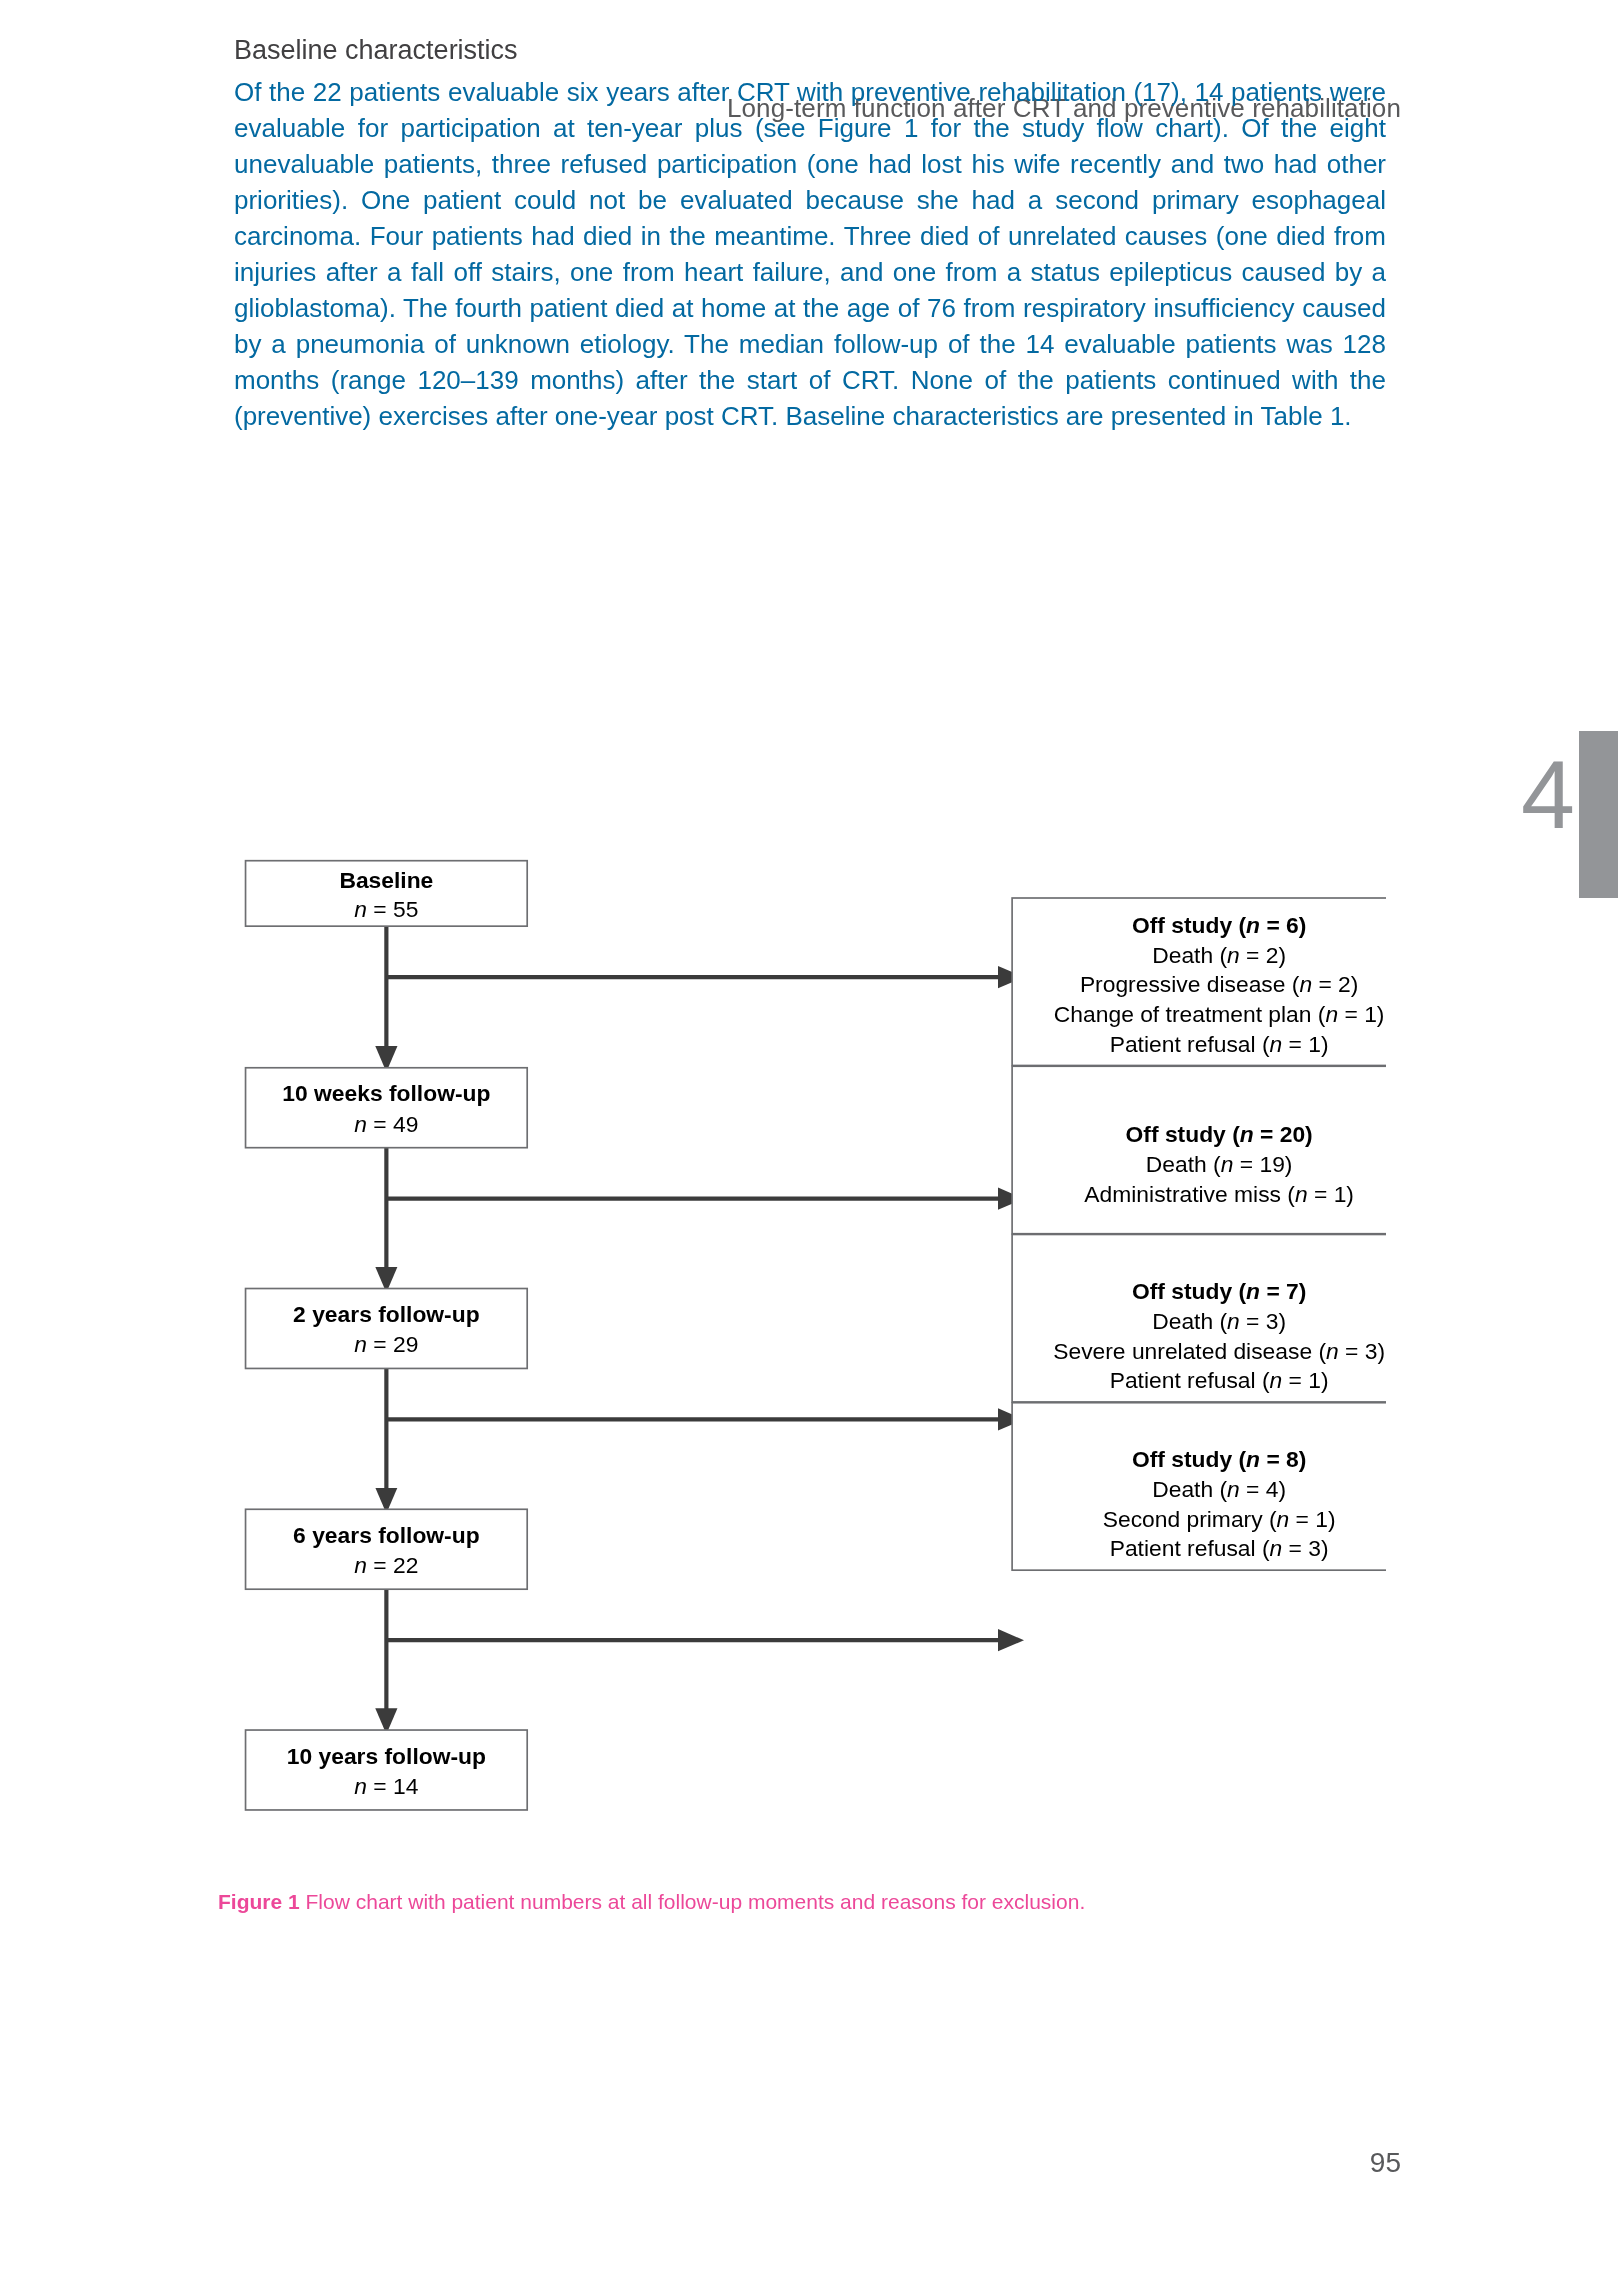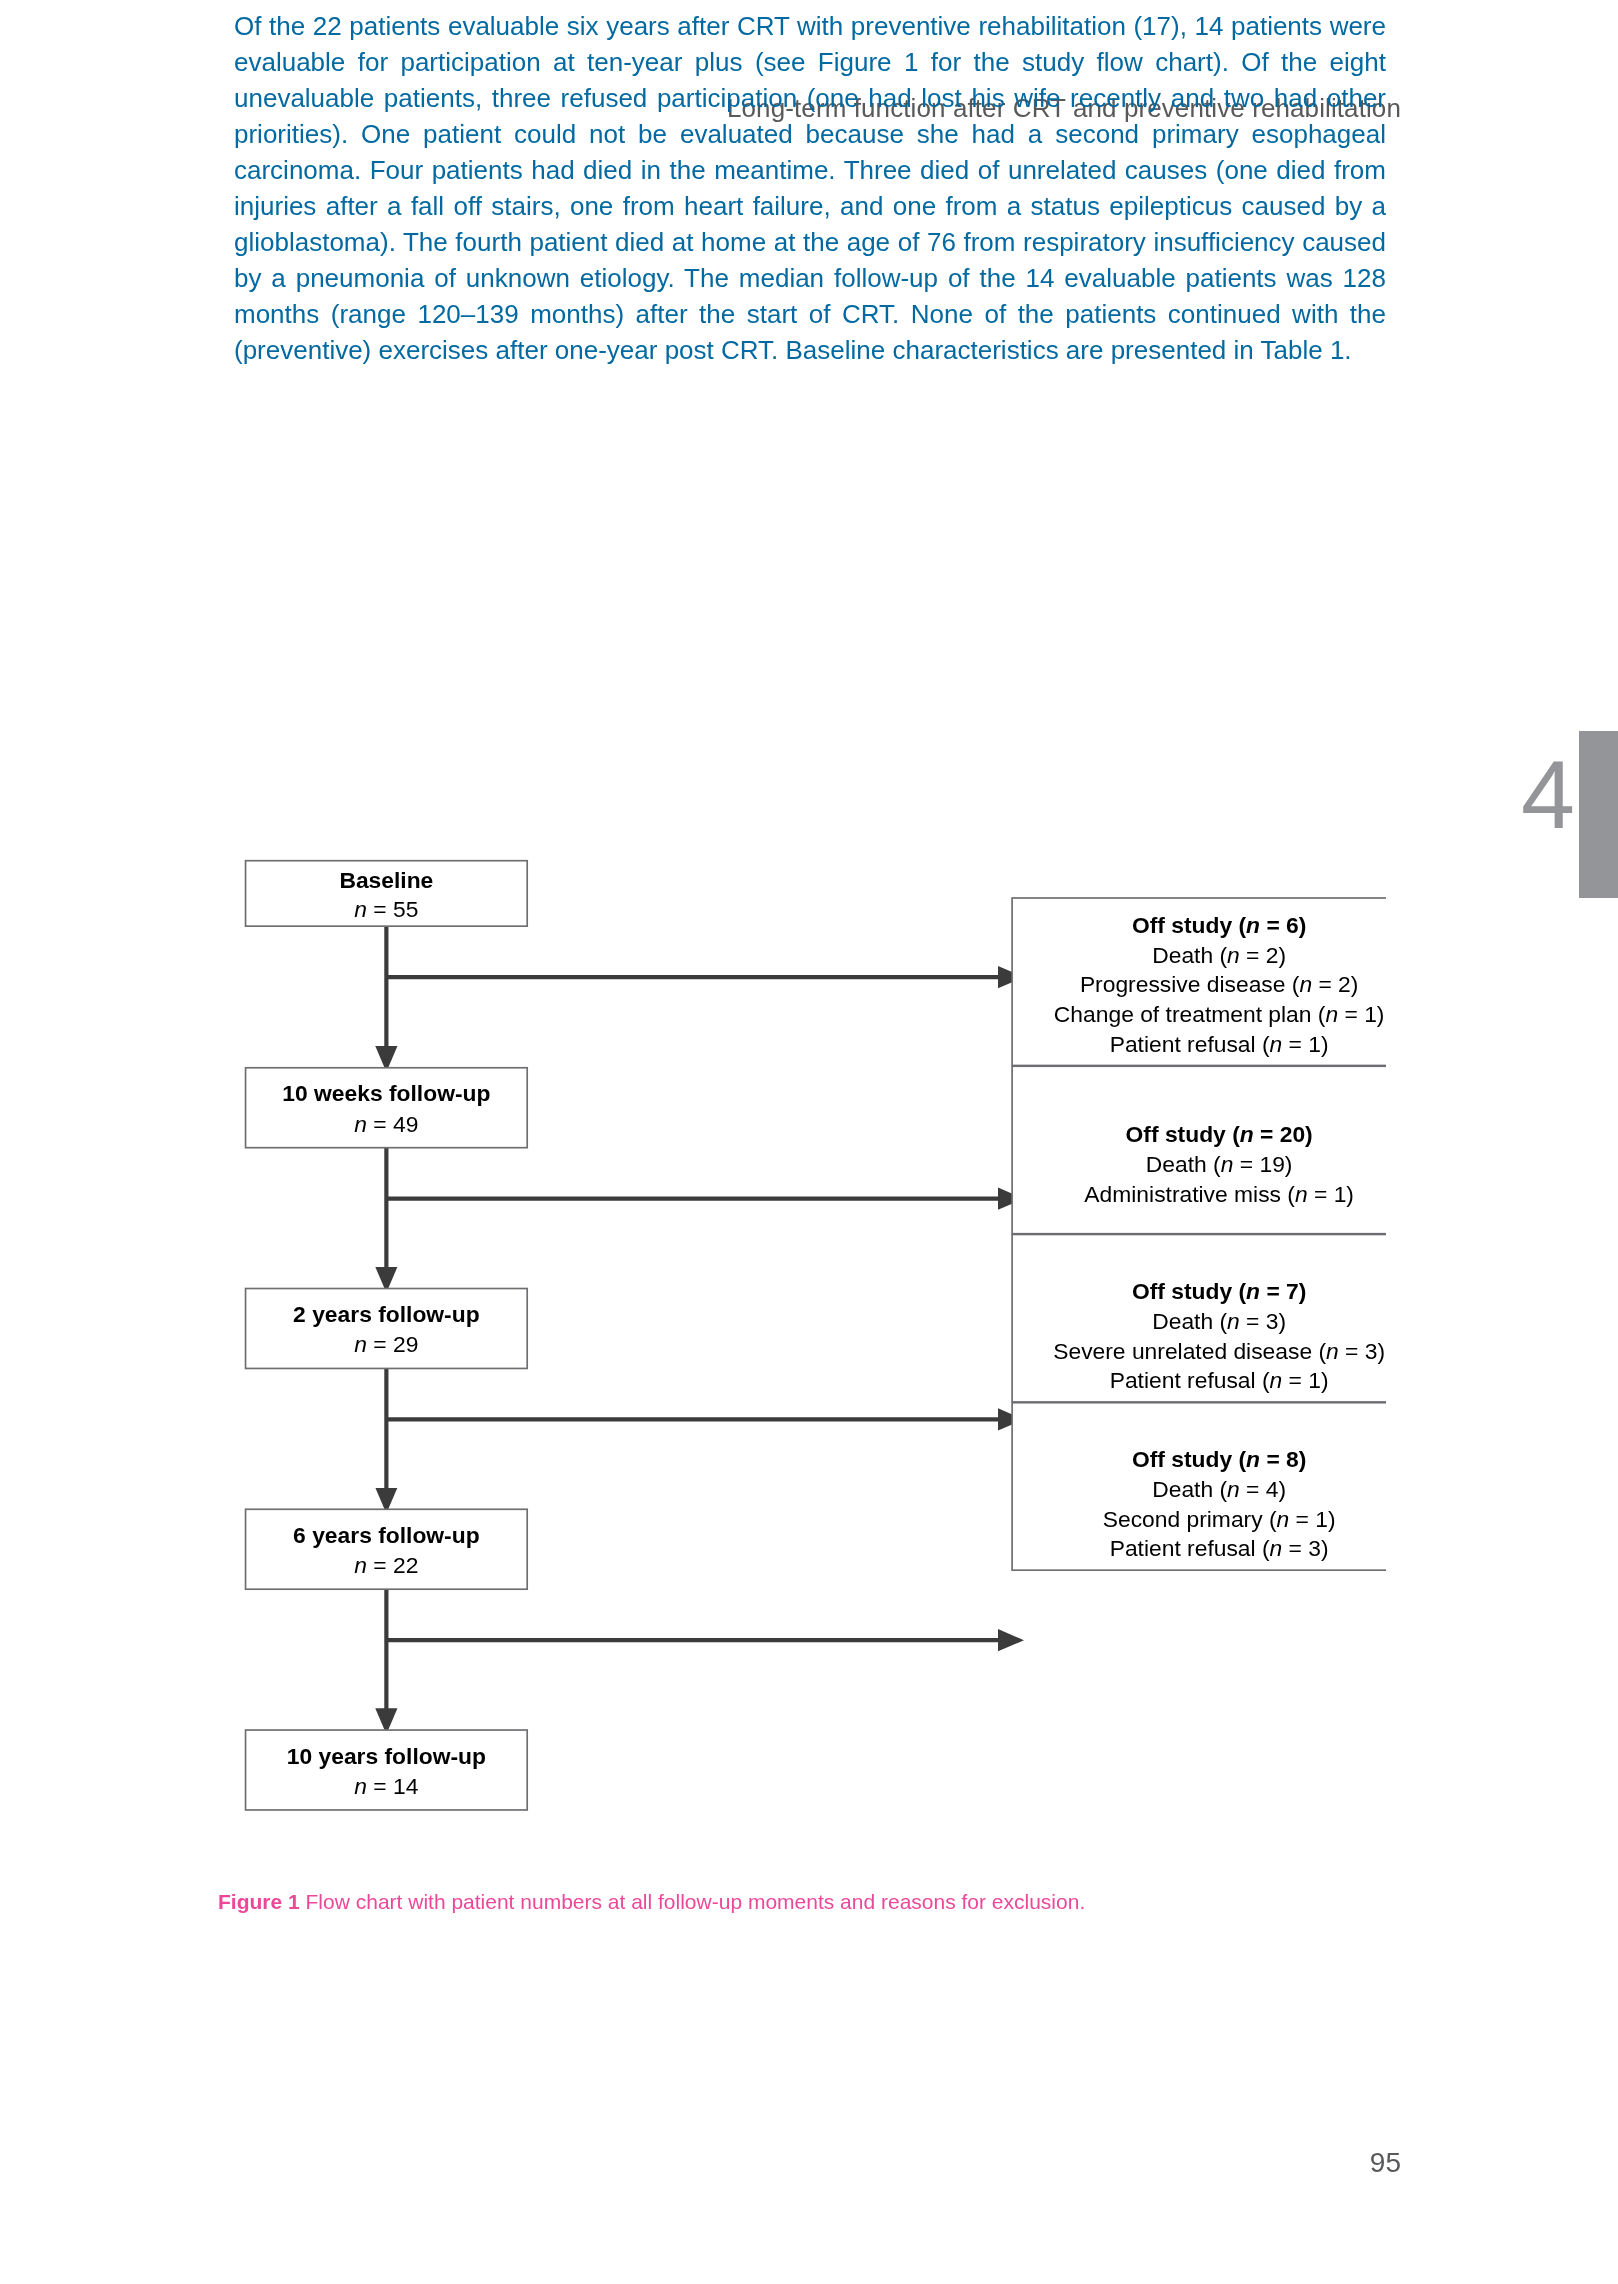--- a/index.html
+++ b/index.html
@@ -143,20 +143,21 @@
 </style>
 </head>
 <body>
 
 <div class="running-header">Long-term function after CRT and preventive rehabilitation</div>
 
 <div class="chapter-tab"></div>
 <div class="chapter-number">4</div>
 
 <div class="content">
+  <h2 class="subsection-title">Baseline characteristics</h2>
   <p class="body-paragraph">Of the 22 patients evaluable six years after CRT with preventive rehabilitation (17), 14 patients were evaluable for participation at ten-year plus (see Figure 1 for the study flow chart). Of the eight unevaluable patients, three refused participation (one had lost his wife recently and two had other priorities). One patient could not be evaluated because she had a second primary esophageal carcinoma. Four patients had died in the meantime. Three died of unrelated causes (one died from injuries after a fall off stairs, one from heart failure, and one from a status epilepticus caused by a glioblastoma). The fourth patient died at home at the age of 76 from respiratory insufficiency caused by a pneumonia of unknown etiology. The median follow-up of the 14 evaluable patients was 128 months (range 120–139 months) after the start of CRT. None of the patients continued with the (preventive) exercises after one-year post CRT. Baseline characteristics are presented in Table 1.</p>
 </div>
 
 <div class="figure-wrap">
   <svg class="flowchart-svg" width="1152" height="982" viewBox="0 0 1513 1290">
     <defs>
       <marker id="ah" markerWidth="7" markerHeight="7" refX="3.0" refY="3.0" orient="auto" markerUnits="strokeWidth">
         <path d="M0,0.35 L6.2,3.0 L0,5.65 z" class="fc-arrowhead"></path>
       </marker>
     </defs>

